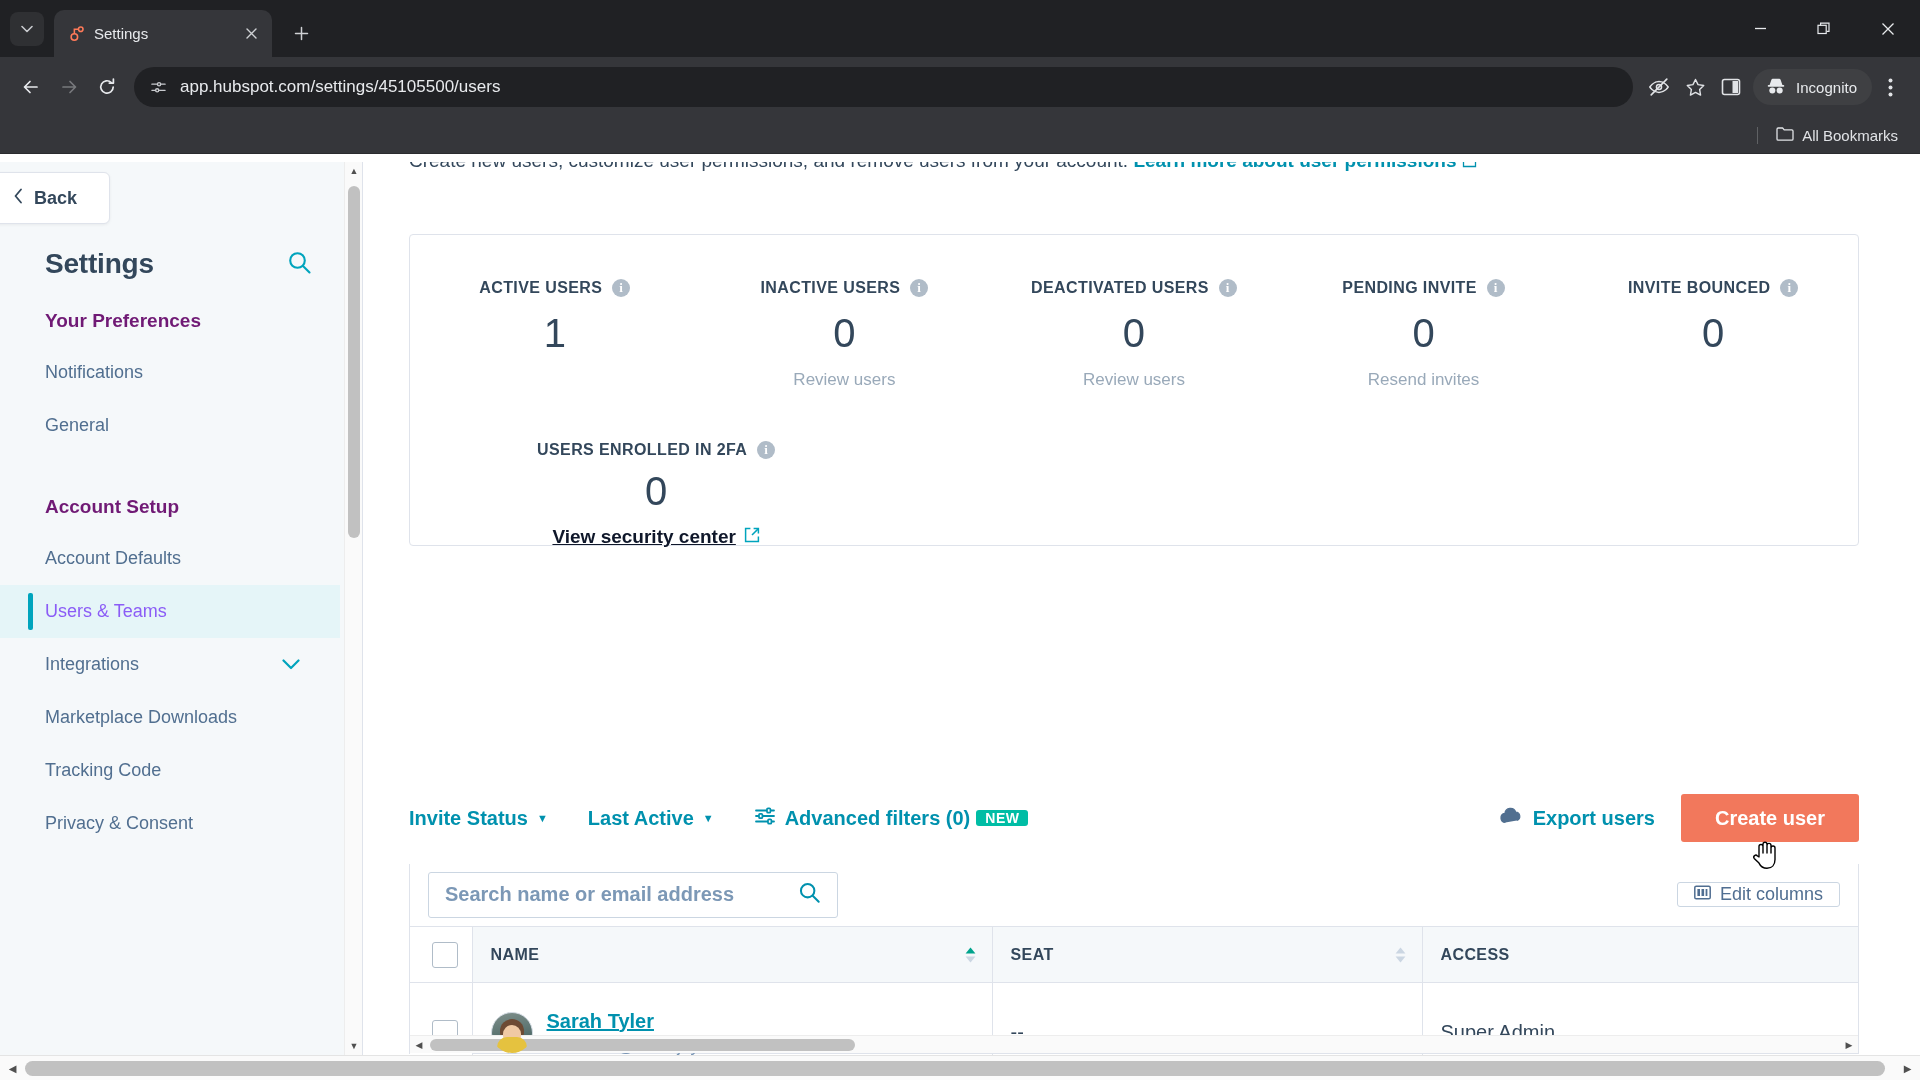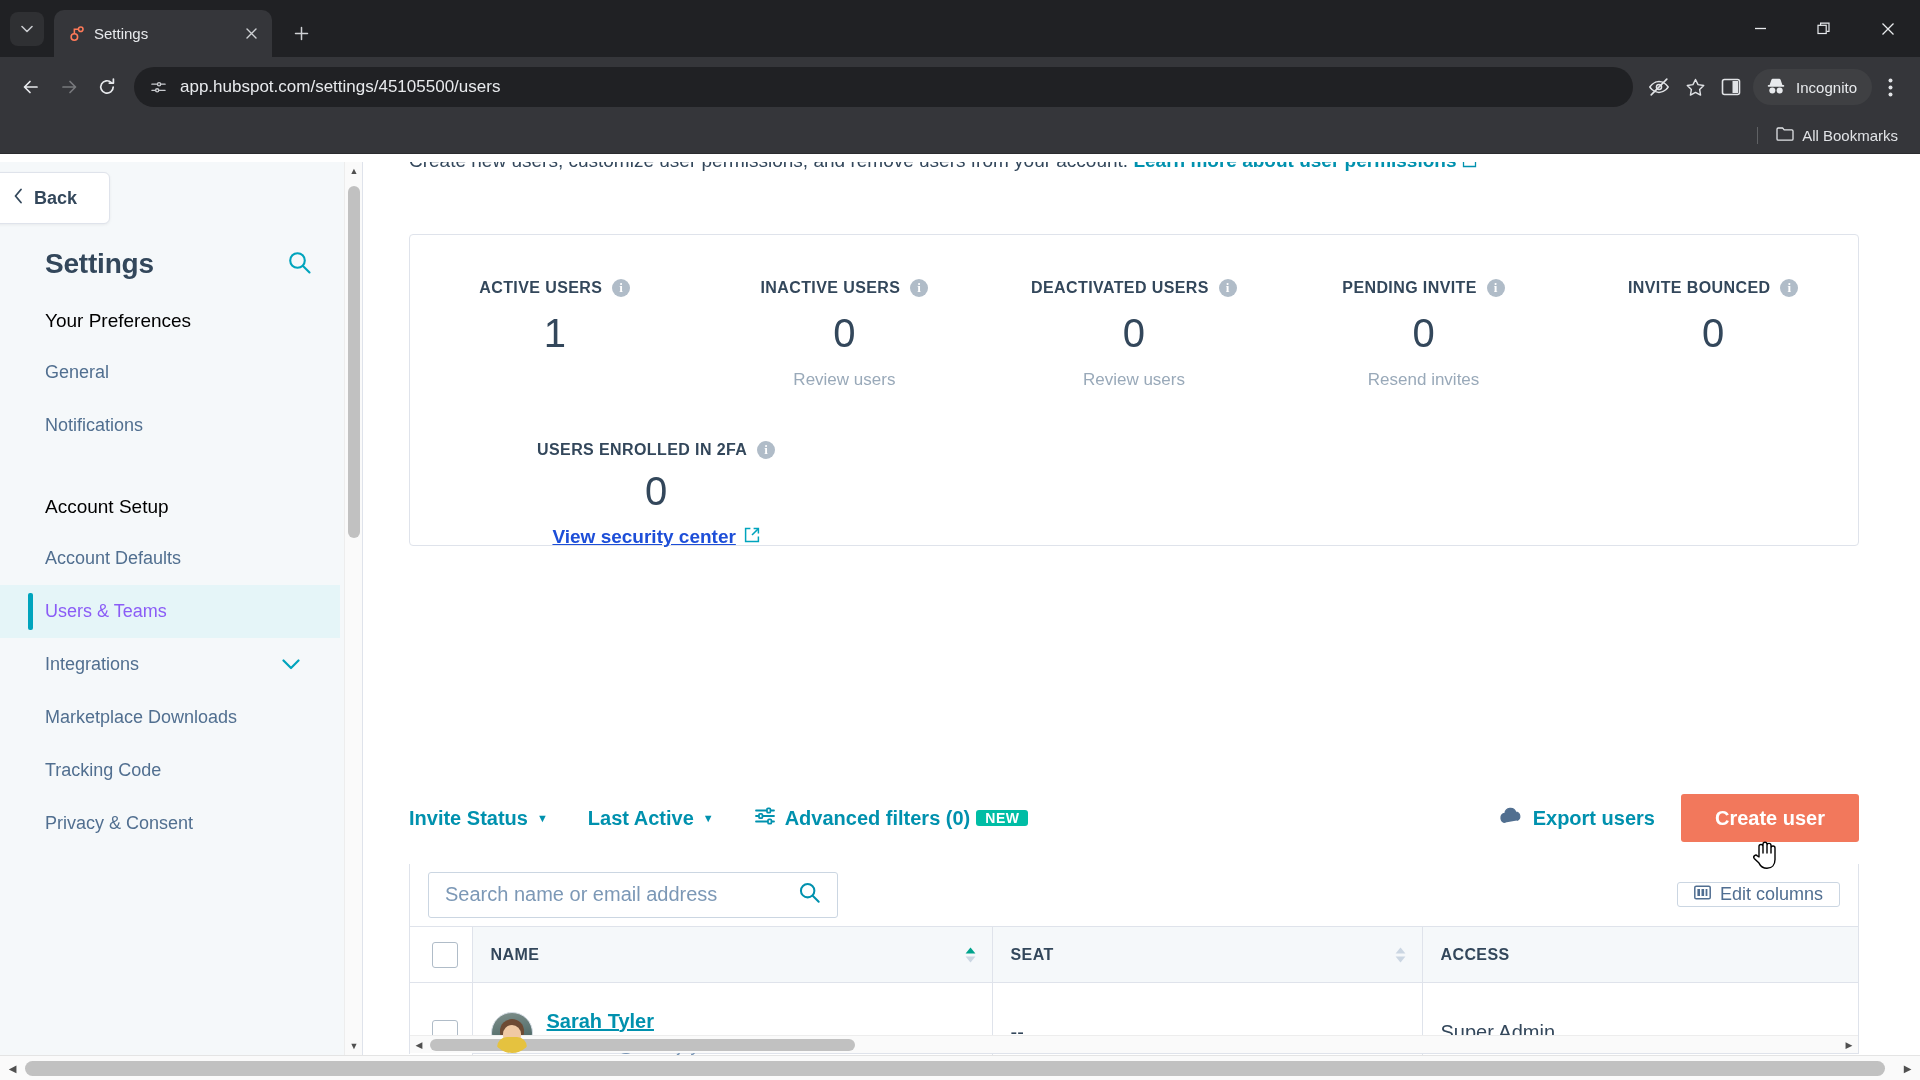--- a/index.html
+++ b/index.html
@@ -105,21 +105,21 @@
     box-shadow: 0 1px 3px rgba(0,0,0,.06);
   }
   .sb-head {
     position:absolute; left:0; top: 86px; width: 340px;
     display:flex; align-items:center; justify-content:space-between;
     padding: 0 28px 0 45px;
   }
   .sb-title { font-size: 28px; font-weight: 700; color:#33475b; letter-spacing:-.2px; }
   .sb-search-icon { color:#00a4bd; }
   .sb-group {
-    margin-top: 0; padding: 0 0 0 45px; font-size: 19px; font-weight:400; color:#000000;
+    margin-top: 0; padding: 0 0 0 45px; font-size: 19px; font-weight:700; color:#701a75;
   }
   .sb-item {
     height: 53px; display:flex; align-items:center; padding-left: 45px;
     font-size: 18px; color:#516f90; position:relative;
     justify-content: space-between; padding-right: 40px;
   }
   .sb-item.active { background:#e5f5f8; color:#8b5cf6; }
   .sb-item.active::before {
     content:""; position:absolute; left:28px; top:8px; bottom:8px; width: 5px;
     background:#00a4bd; border-radius:2px;
@@ -168,21 +168,21 @@
   .stat-link {
     margin-top: 14px; font-size: 17px; color:#99a9b9;
   }
   .stat-link.empty { visibility:hidden; }
 
   .twofa {
     position:absolute; left: 0; top: 206px; width: 34%; text-align:center;
   }
   .twofa .stat-value { margin-top: 10px; }
   .twofa-link {
-    margin-top: 12px; font-size: 19px; color:#1d4ed8; font-weight:700;
+    margin-top: 12px; font-size: 19px; color:#0f172a; font-weight:700;
     display:inline-flex; align-items:flex-end; gap: 8px;
   }
 
   .filterbar {
     position:absolute; left: 45px; top: 628px; width: 1450px; height: 56px;
     display:flex; align-items:center;
   }
   .fb-item {
     display:flex; align-items:center; gap: 9px; color:#0091ae; font-weight:700;
     font-size: 20px; margin-right: 40px;
@@ -210,21 +210,21 @@
     height: 62px; display:flex; align-items:center; justify-content:space-between;
     padding: 0 18px 0 18px; border-bottom: 1px solid transparent;
   }
   .search-box {
     width: 410px; height: 46px; border:1px solid #cbd6e2; border-radius: 3px;
     display:flex; align-items:center; padding: 0 16px; gap: 10px;
     background:#fff;
   }
   .search-box input {
     flex:1; border:none; outline:none; font-size: 20px; color:#33475b;
-    font-family:"Liberation Sans", sans-serif; background:transparent;
+    font-family:"Liberation Sans", sans-serif; background:transparent;font-weight:bold;
   }
   .search-box input::placeholder { color:#7c98b6; }
   .search-go { color:#0091ae; }
   .edit-columns {
     display:flex; align-items:center; gap: 9px; border:1px solid #cbd6e2;
     border-radius:3px; padding: 1px 16px; color:#506e91; font-size: 18px; background:#fff;
   }
 
   .tbl { width: 100%; border-collapse: collapse; table-layout: fixed; }
   .tbl th {
@@ -447,24 +447,24 @@
             <circle cx="10.5" cy="10.5" r="7.3" fill="none" stroke="currentColor" stroke-width="2.1"></circle>
             <path d="M16 16 L22.5 22.5" stroke="currentColor" stroke-width="2.1" stroke-linecap="round"></path>
           </svg>
         </span>
       </div>
 
       <div style="position:absolute; left:0; top:148px; width:340px;">
         <div class="sb-group">Your Preferences</div>
         <div style="height:14px"></div>
         <div class="sb-item">
+          <span>Notifications</span>
+        </div>
+        <div class="sb-item">
           <span>General</span>
-        </div>
-        <div class="sb-item">
-          <span>Notifications</span>
         </div>
 
         <div style="height:44px"></div>
         <div class="sb-group">Account Setup</div>
         <div style="height:14px"></div>
         <div class="sb-item">
           <span>Account Defaults</span>
         </div>
         <div class="sb-item active">
           <span>Users &amp; Teams</span>

